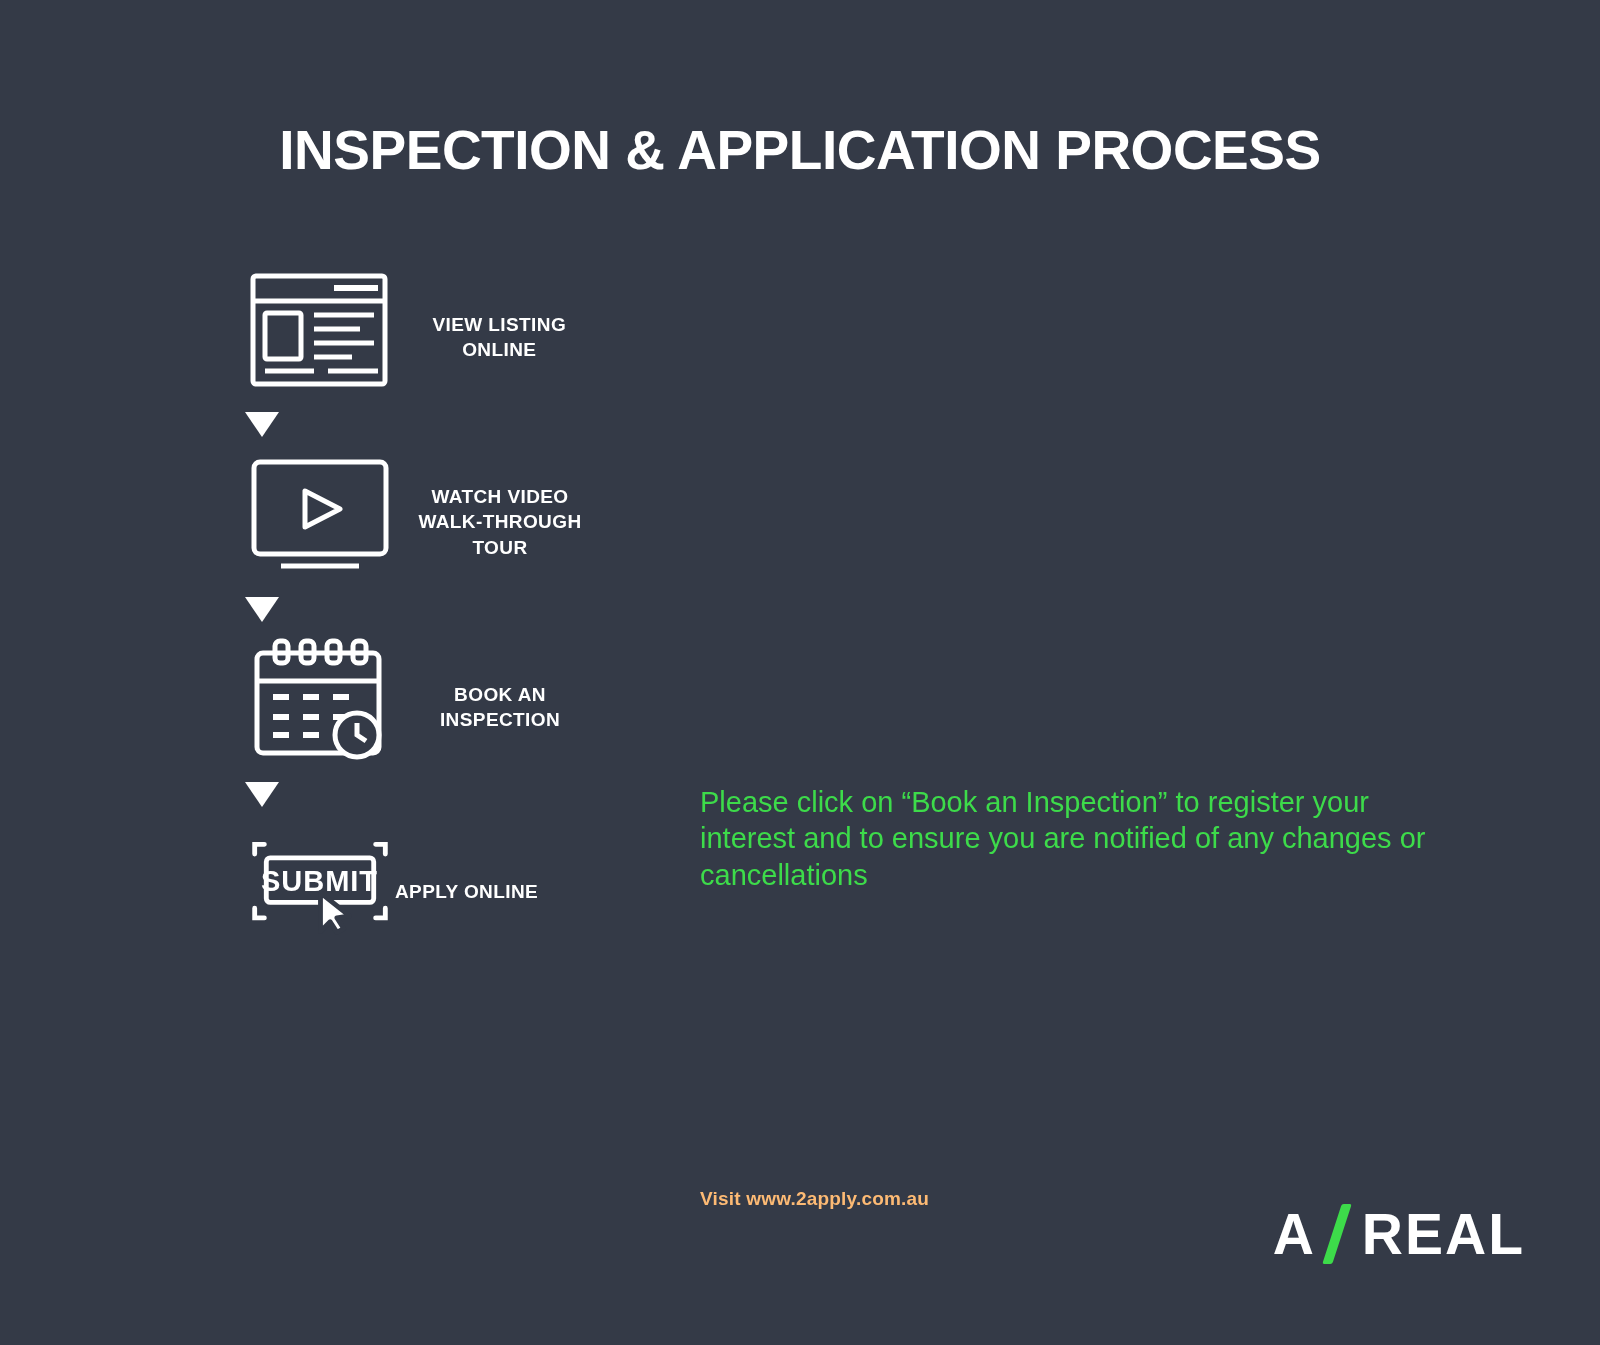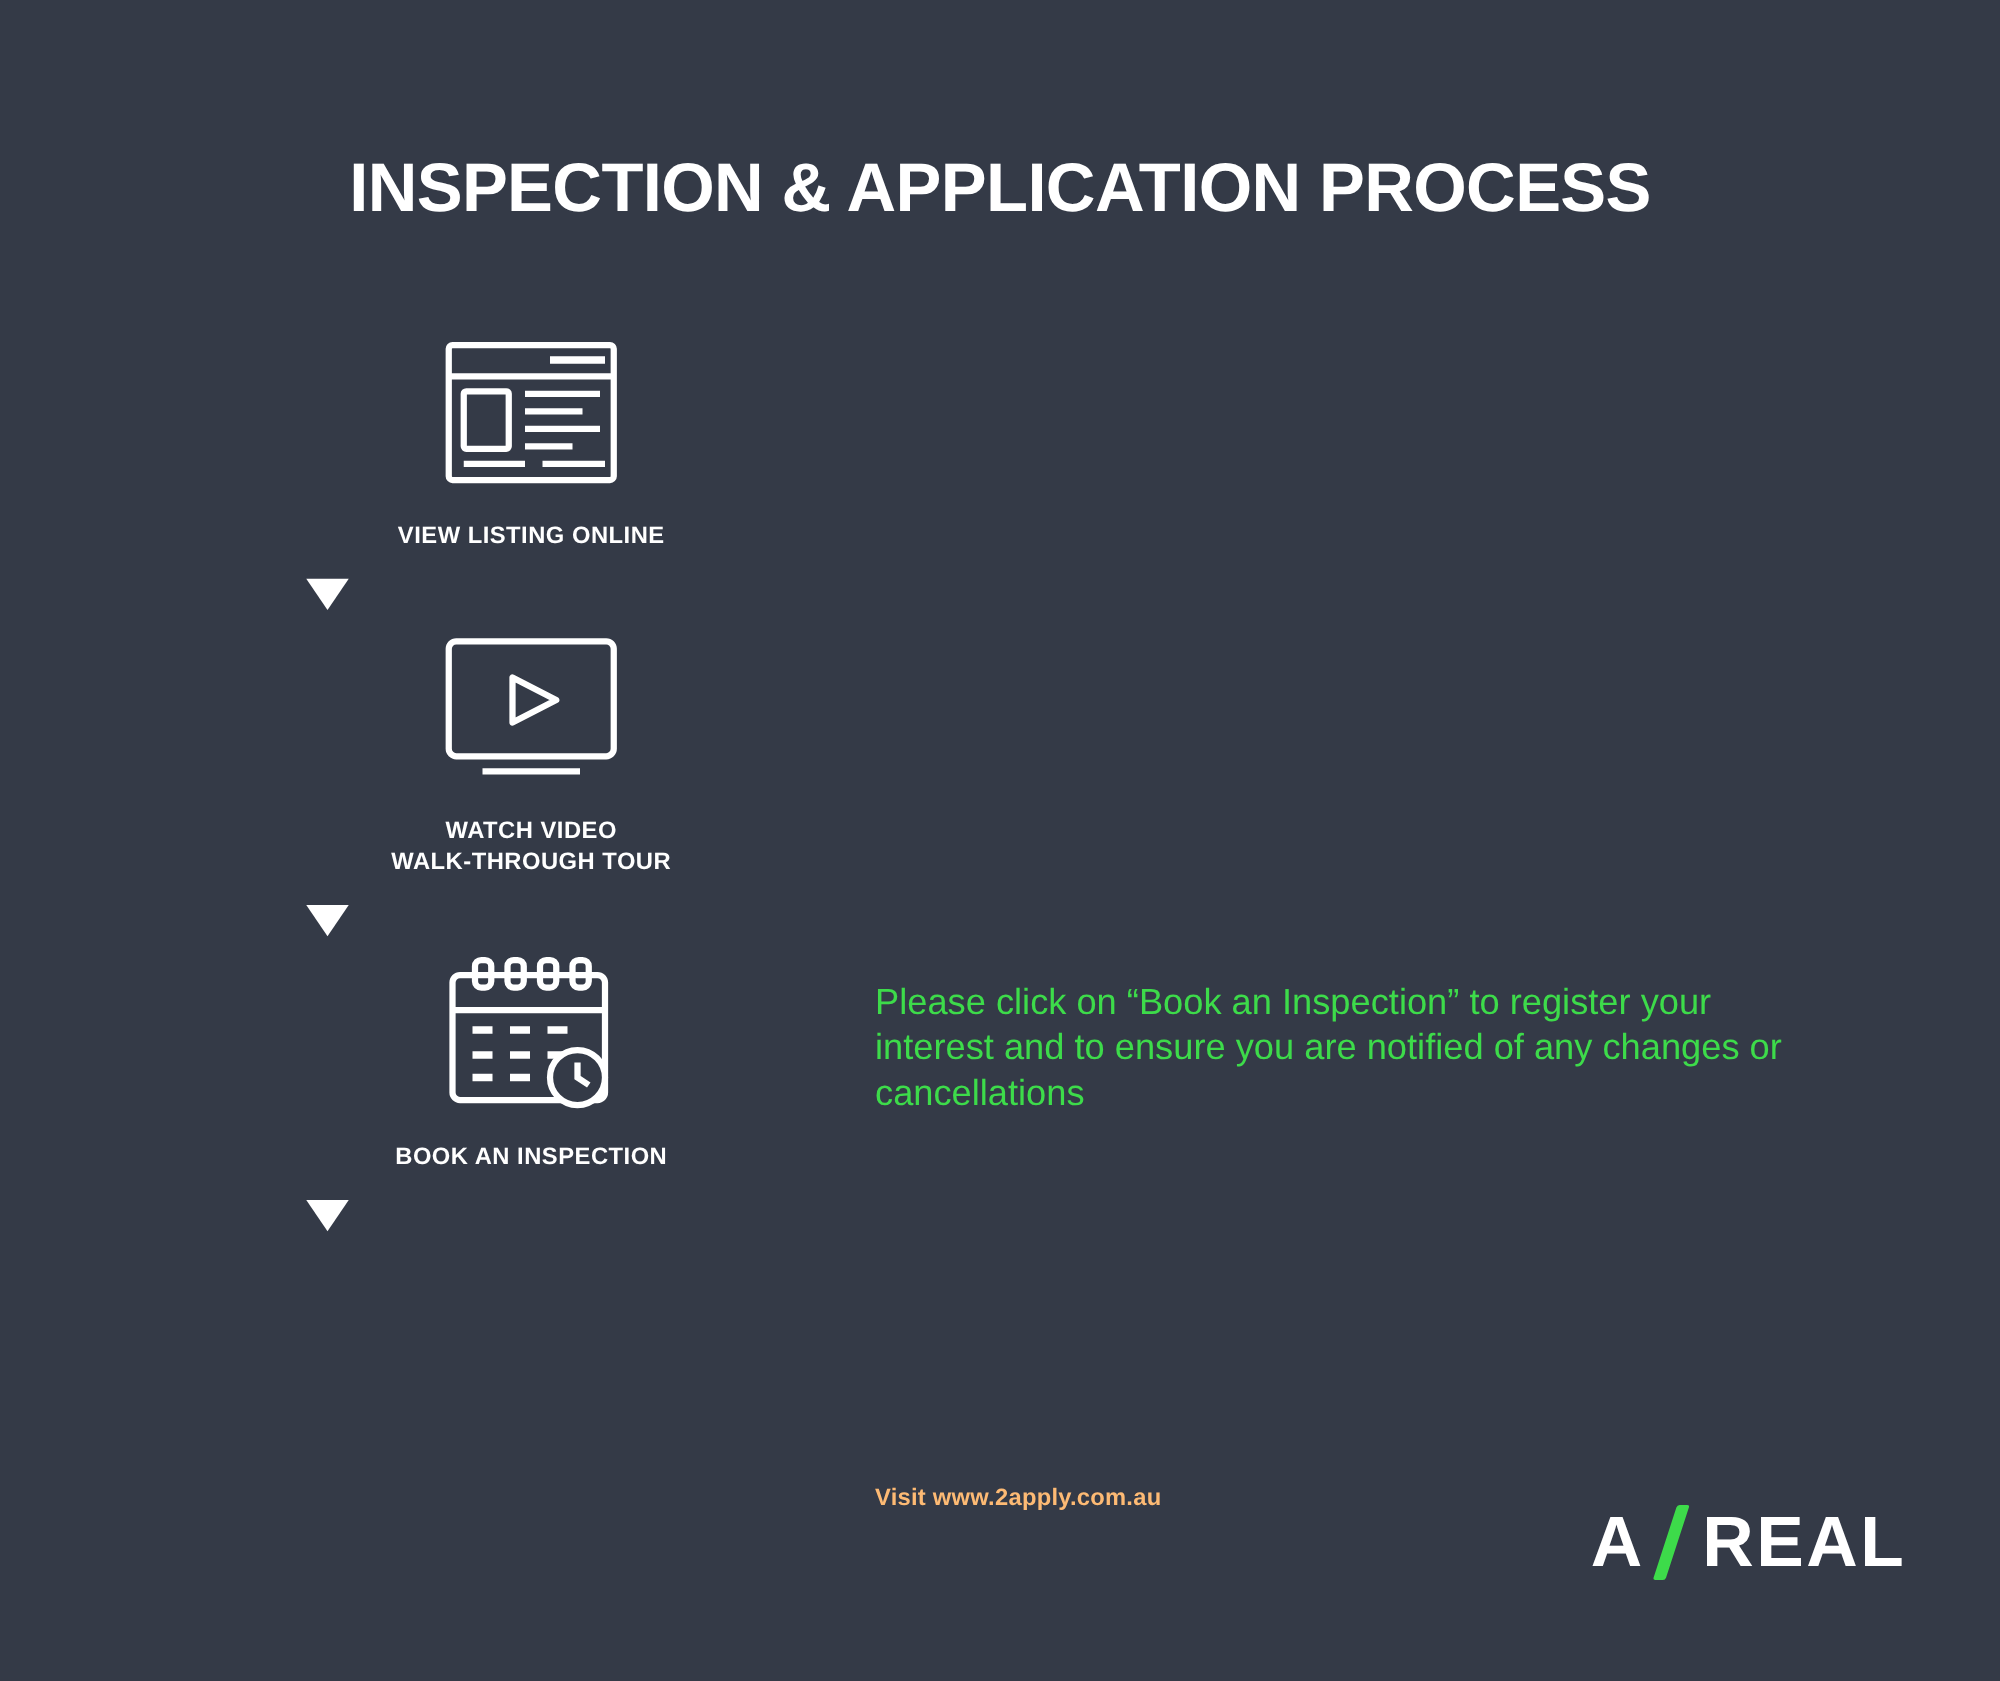--- a/index.html
+++ b/index.html
@@ -34,23 +34,22 @@
 
   
   .flow {
     position: absolute;
     top: 270px;
     left: 245px;
     width: 360px;
   }
   .step {
     display: flex;
-    flex-direction: column;
+    flex-direction: row;
     align-items: center;
-    gap: 12px;
   }
   .icon-box {
     width: 150px;
     height: 120px;
     display: flex;
     align-items: center;
     justify-content: center;
   }
   .step-label {
     margin-top: 14px;
@@ -198,20 +197,34 @@
           <line x1="58" y1="100" x2="74" y2="100" stroke-width="6"></line>
           <circle cx="112" cy="100" r="22" fill="#343a47"></circle>
           <path d="M112 88 L112 100 L121 106"></path>
         </svg>
       </div>
       <div class="step-label">BOOK AN INSPECTION</div>
     </div>
 
     <div class="arrow"></div>
 
+    <div class="step step-4">
+      <div class="icon-box">
+        <svg width="155" height="100" viewBox="0 0 155 100" fill="none" stroke="#ffffff" stroke-width="5">
+          <path d="M10 18 L10 8 L20 8" stroke-linecap="round"></path>
+          <path d="M135 8 L145 8 L145 18" stroke-linecap="round"></path>
+          <path d="M145 74 L145 84 L135 84" stroke-linecap="round"></path>
+          <path d="M20 84 L10 84 L10 74" stroke-linecap="round"></path>
+          <rect x="22" y="22" width="111" height="46" rx="4"></rect>
+          <text x="77" y="56" font-family="'Liberation Sans', sans-serif" font-size="30" font-weight="bold" fill="#ffffff" stroke="none" text-anchor="middle" letter-spacing="1">SUBMIT</text>
+          <path d="M78 58 L78 98 L88 88 L95 99 L102 95 L95 84 L108 82 Z" fill="#ffffff" stroke="#343a47" stroke-width="5" stroke-linejoin="round"></path>
+        </svg>
+      </div>
+      <div class="step-label">APPLY ONLINE</div>
+    </div>
 
   </div>
 
   <div class="copy copy-3">Please click on “Book an Inspection” to register your interest and to ensure you are notified of any changes or cancellations</div>
 
   <div class="visit">Visit www.2apply.com.au</div>
 
   <div class="logo">
     <span>A</span>
     <span class="slash"></span>

